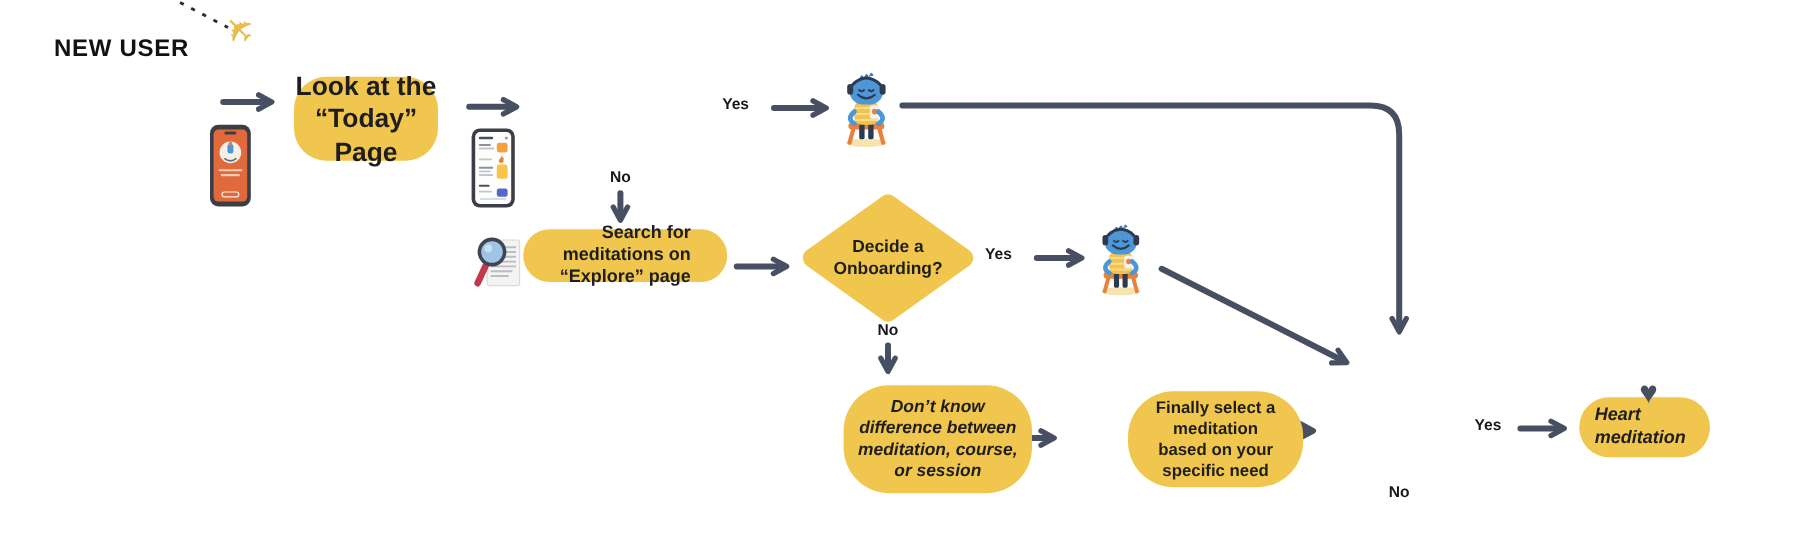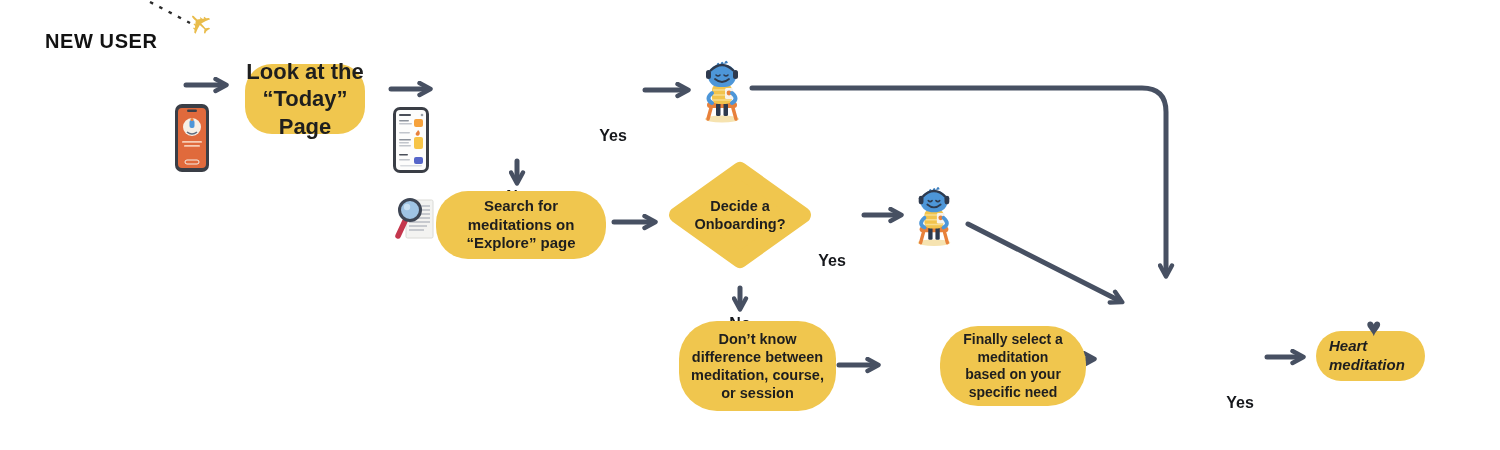--- a/index.html
+++ b/index.html
@@ -29,21 +29,21 @@
     text-align:center;white-space:pre-line;line-height:1.25;
   }
   .diamond{position:absolute;}
   .diamond svg{position:absolute;left:0;top:0;}
   .diamond .dtext{
     position:absolute;inset:0;display:flex;align-items:center;justify-content:center;
     text-align:center;font-weight:700;color:var(--text-dark);white-space:pre-line;line-height:1.25;
   }
   .branch{
     position:absolute;width:48px;text-align:center;font-weight:700;
-    font-size:16px;color:#16181c;margin-top:48px;
+    font-size:13px;color:#16181c;
   }
   .connector{stroke:var(--connector);stroke-width:5;fill:none;stroke-linecap:round;}
   .arrowhead{stroke:var(--connector);fill:none;}
   .trail{stroke:#2c2c2c;stroke-width:2.4;stroke-dasharray:3.5 7;fill:none;}
   .heart-glyph{
     position:absolute;left:1366px;top:314px;font-size:26px;line-height:1;
     color:var(--heart);
   }
   .icon-abs{position:absolute;}
 </style>
@@ -139,21 +139,21 @@
   </svg>
 
   <svg class="icon-abs" style="left:394px;top:196px;" width="42" height="56" viewBox="0 0 42 56">
     <rect x="12" y="4" width="27" height="38" rx="1.5" fill="#F3F3F1" stroke="#DADAD6" stroke-width="1"></rect>
     <path d="M15 10 H36 M15 14 H36 M15 18 H36 M15 22 H36 M15 26 H36 M15 30 H33 M15 34 H30" stroke="#B9BDC4" stroke-width="1.6"></path>
     <line x1="11" y1="25" x2="4" y2="40" stroke="#C4374D" stroke-width="5.5" stroke-linecap="round"></line>
     <circle cx="16" cy="14" r="10.5" fill="#9FC4E4" stroke="#3E4654" stroke-width="3"></circle>
     <circle cx="13" cy="11" r="3.2" fill="#C9E0F2"></circle>
   </svg>
 
-  <div class="pill" style="left:436px;top:191px;width:170px;height:68px;border-radius:32px;font-size:15px;">Search for
+  <div class="pill" style="left:436px;top:191px;width:170px;height:44px;border-radius:32px;font-size:15px;text-align:right;">Search for
 meditations on
 “Explore” page</div>
 
   <div class="diamond" style="left:668px;top:161px;width:144px;height:108px;">
     <svg width="144" height="108" viewBox="0 0 144 108">
       <polygon points="72,9 135,54 72,99 9,54" fill="var(--node-yellow)" stroke="var(--node-yellow)" stroke-width="16" stroke-linejoin="round"></polygon>
     </svg>
     <div class="dtext" style="font-size:14.5px;">Decide a
 Onboarding?</div>
   </div>
@@ -175,21 +175,21 @@
     <path d="M33 36 q7 6 0 10" stroke="#4D96D8" stroke-width="4" fill="none" stroke-linecap="round"></path>
     <rect x="9" y="8" width="28" height="22" rx="11" fill="#4D96D8"></rect>
     <path d="M17 9 q2 -6 4 -1 q2 -6 4 -1 q2 -6 4 -1 z" fill="#3D7FBE"></path>
     <path d="M11 14 Q23 2 35 14" stroke="#2E3A4E" stroke-width="2.4" fill="none"></path>
     <rect x="7" y="13" width="5" height="9" rx="2.5" fill="#2E3A4E"></rect>
     <rect x="34" y="13" width="5" height="9" rx="2.5" fill="#2E3A4E"></rect>
     <path d="M17 18 q2 2 4 0 M25 18 q2 2 4 0" stroke="#2E3A4E" stroke-width="1.6" fill="none" stroke-linecap="round"></path>
     <path d="M16 22 q7 6 14 0" stroke="#2E3A4E" stroke-width="1.8" fill="none" stroke-linecap="round"></path>
   </svg>
 
-  <div class="pill" style="left:679px;top:321px;width:157px;height:90px;border-radius:38px;font-size:14.5px;">Don’t know
+  <div class="pill" style="left:703px;top:321px;width:157px;height:90px;border-radius:38px;font-size:14.5px;font-style:italic;">Don’t know
 difference between
 meditation, course,
 or session</div>
 
   <div class="pill" style="left:940px;top:326px;width:146px;height:80px;border-radius:38px;font-size:14px;">Finally select a
 meditation
 based on your
 specific need</div>
 
 

